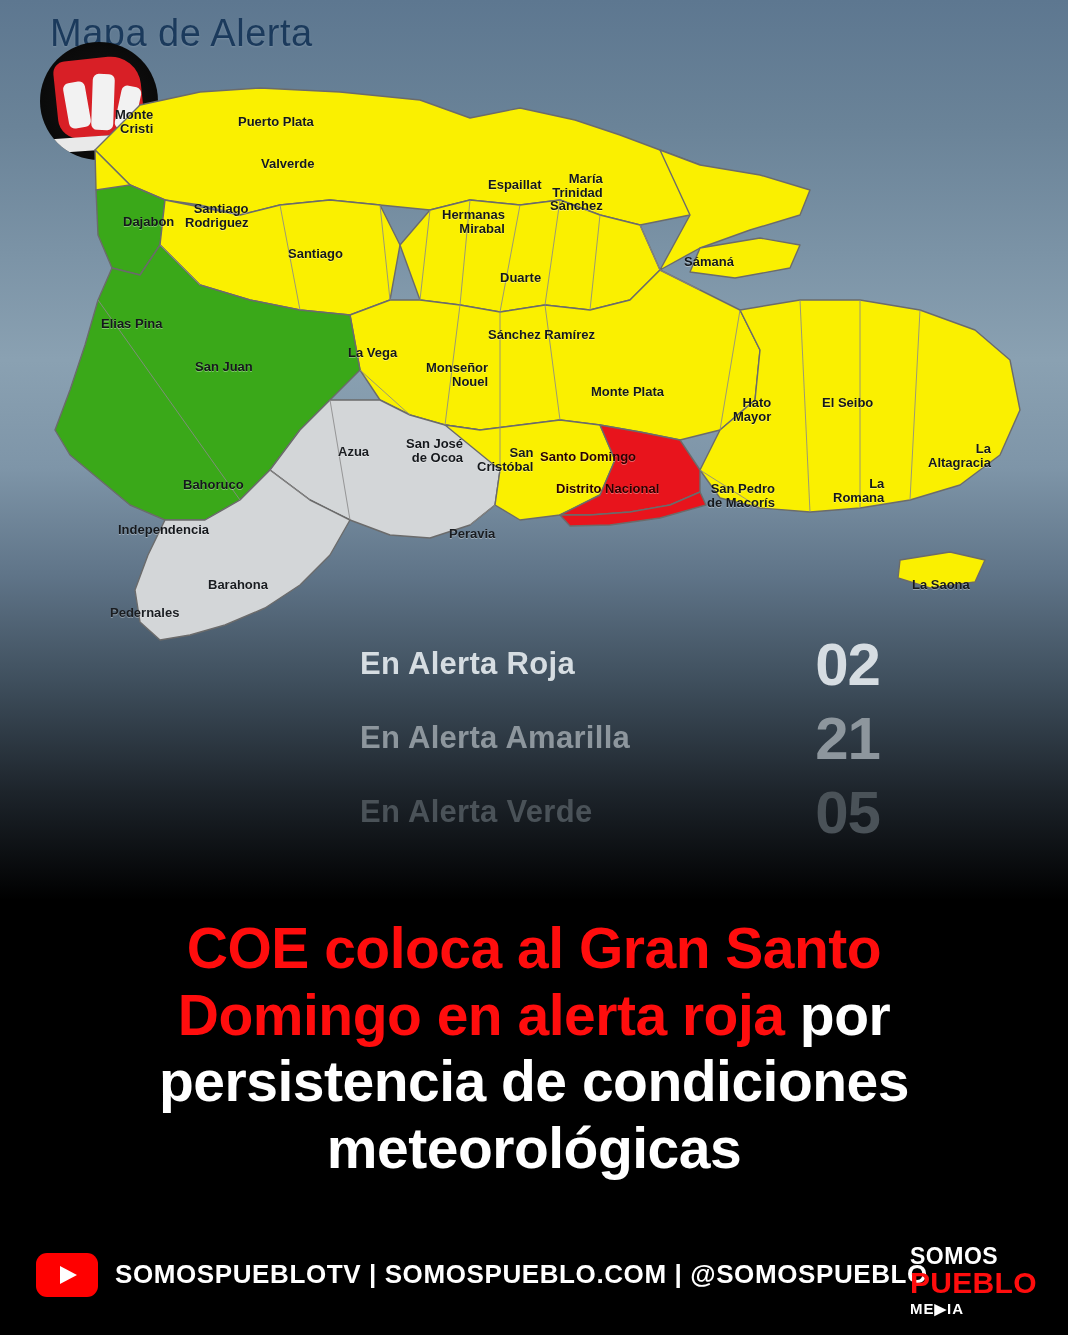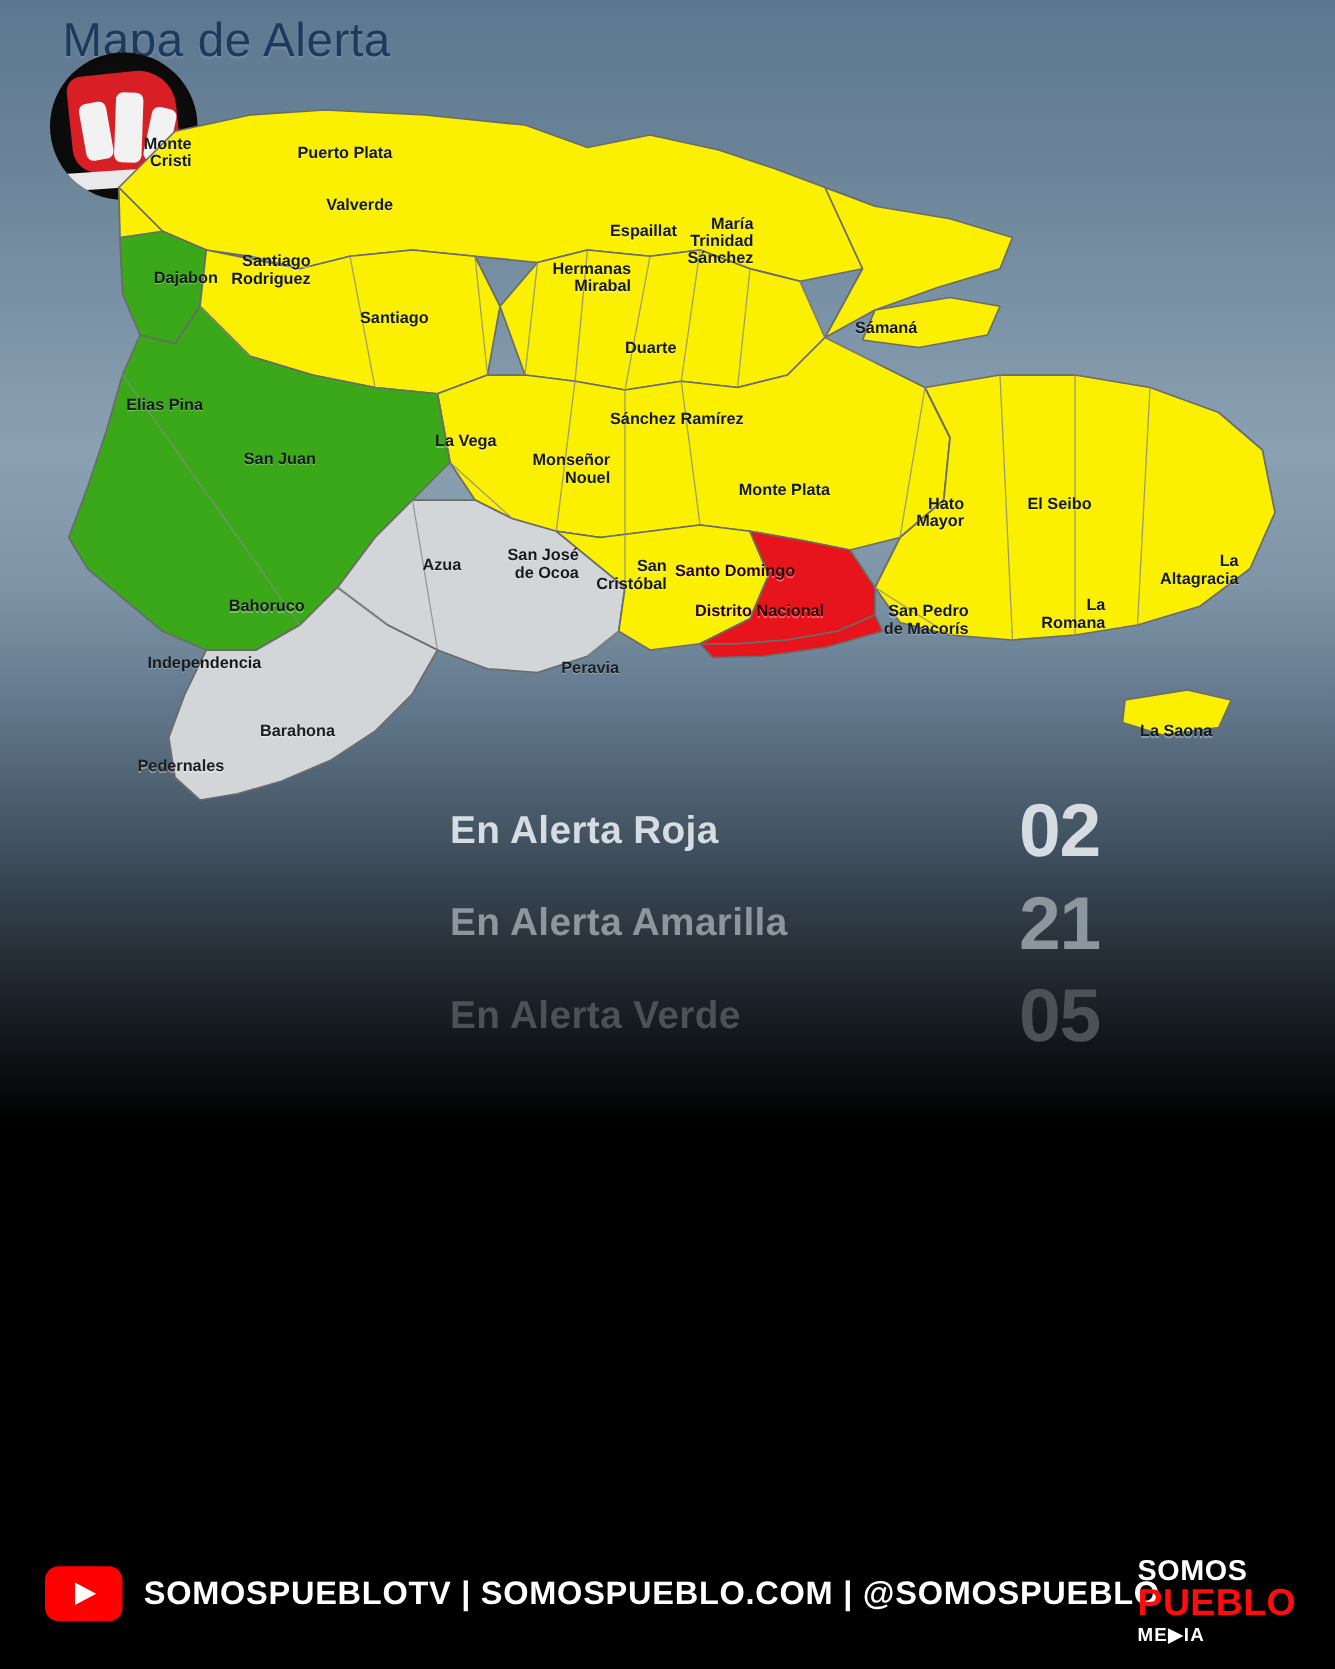--- a/index.html
+++ b/index.html
@@ -226,20 +226,23 @@
         <span class="legend-label">En Alerta Amarilla</span>
         <span class="legend-count">21</span>
       </div>
       <div class="legend-row lg-3">
         <span class="legend-label">En Alerta Verde</span>
         <span class="legend-count">05</span>
       </div>
     </div>
   </div>
 
+  <div class="headline">
+    <span class="red">COE coloca al Gran Santo Domingo en alerta roja </span><span>por persistencia de condiciones meteorológicas</span>
+  </div>
 
   <div class="footer">
     <div class="yt-btn">
         <div class="tri"></div>
       </div>
     <div class="footer-text">SOMOSPUEBLOTV | SOMOSPUEBLO.COM | @SOMOSPUEBLO</div>
     <div class="footer-logo">
       <div class="fl-somos">SOMOS</div>
       <div class="fl-pueblo">PUEBLO</div>
       <div class="fl-media">ME▶IA</div>

